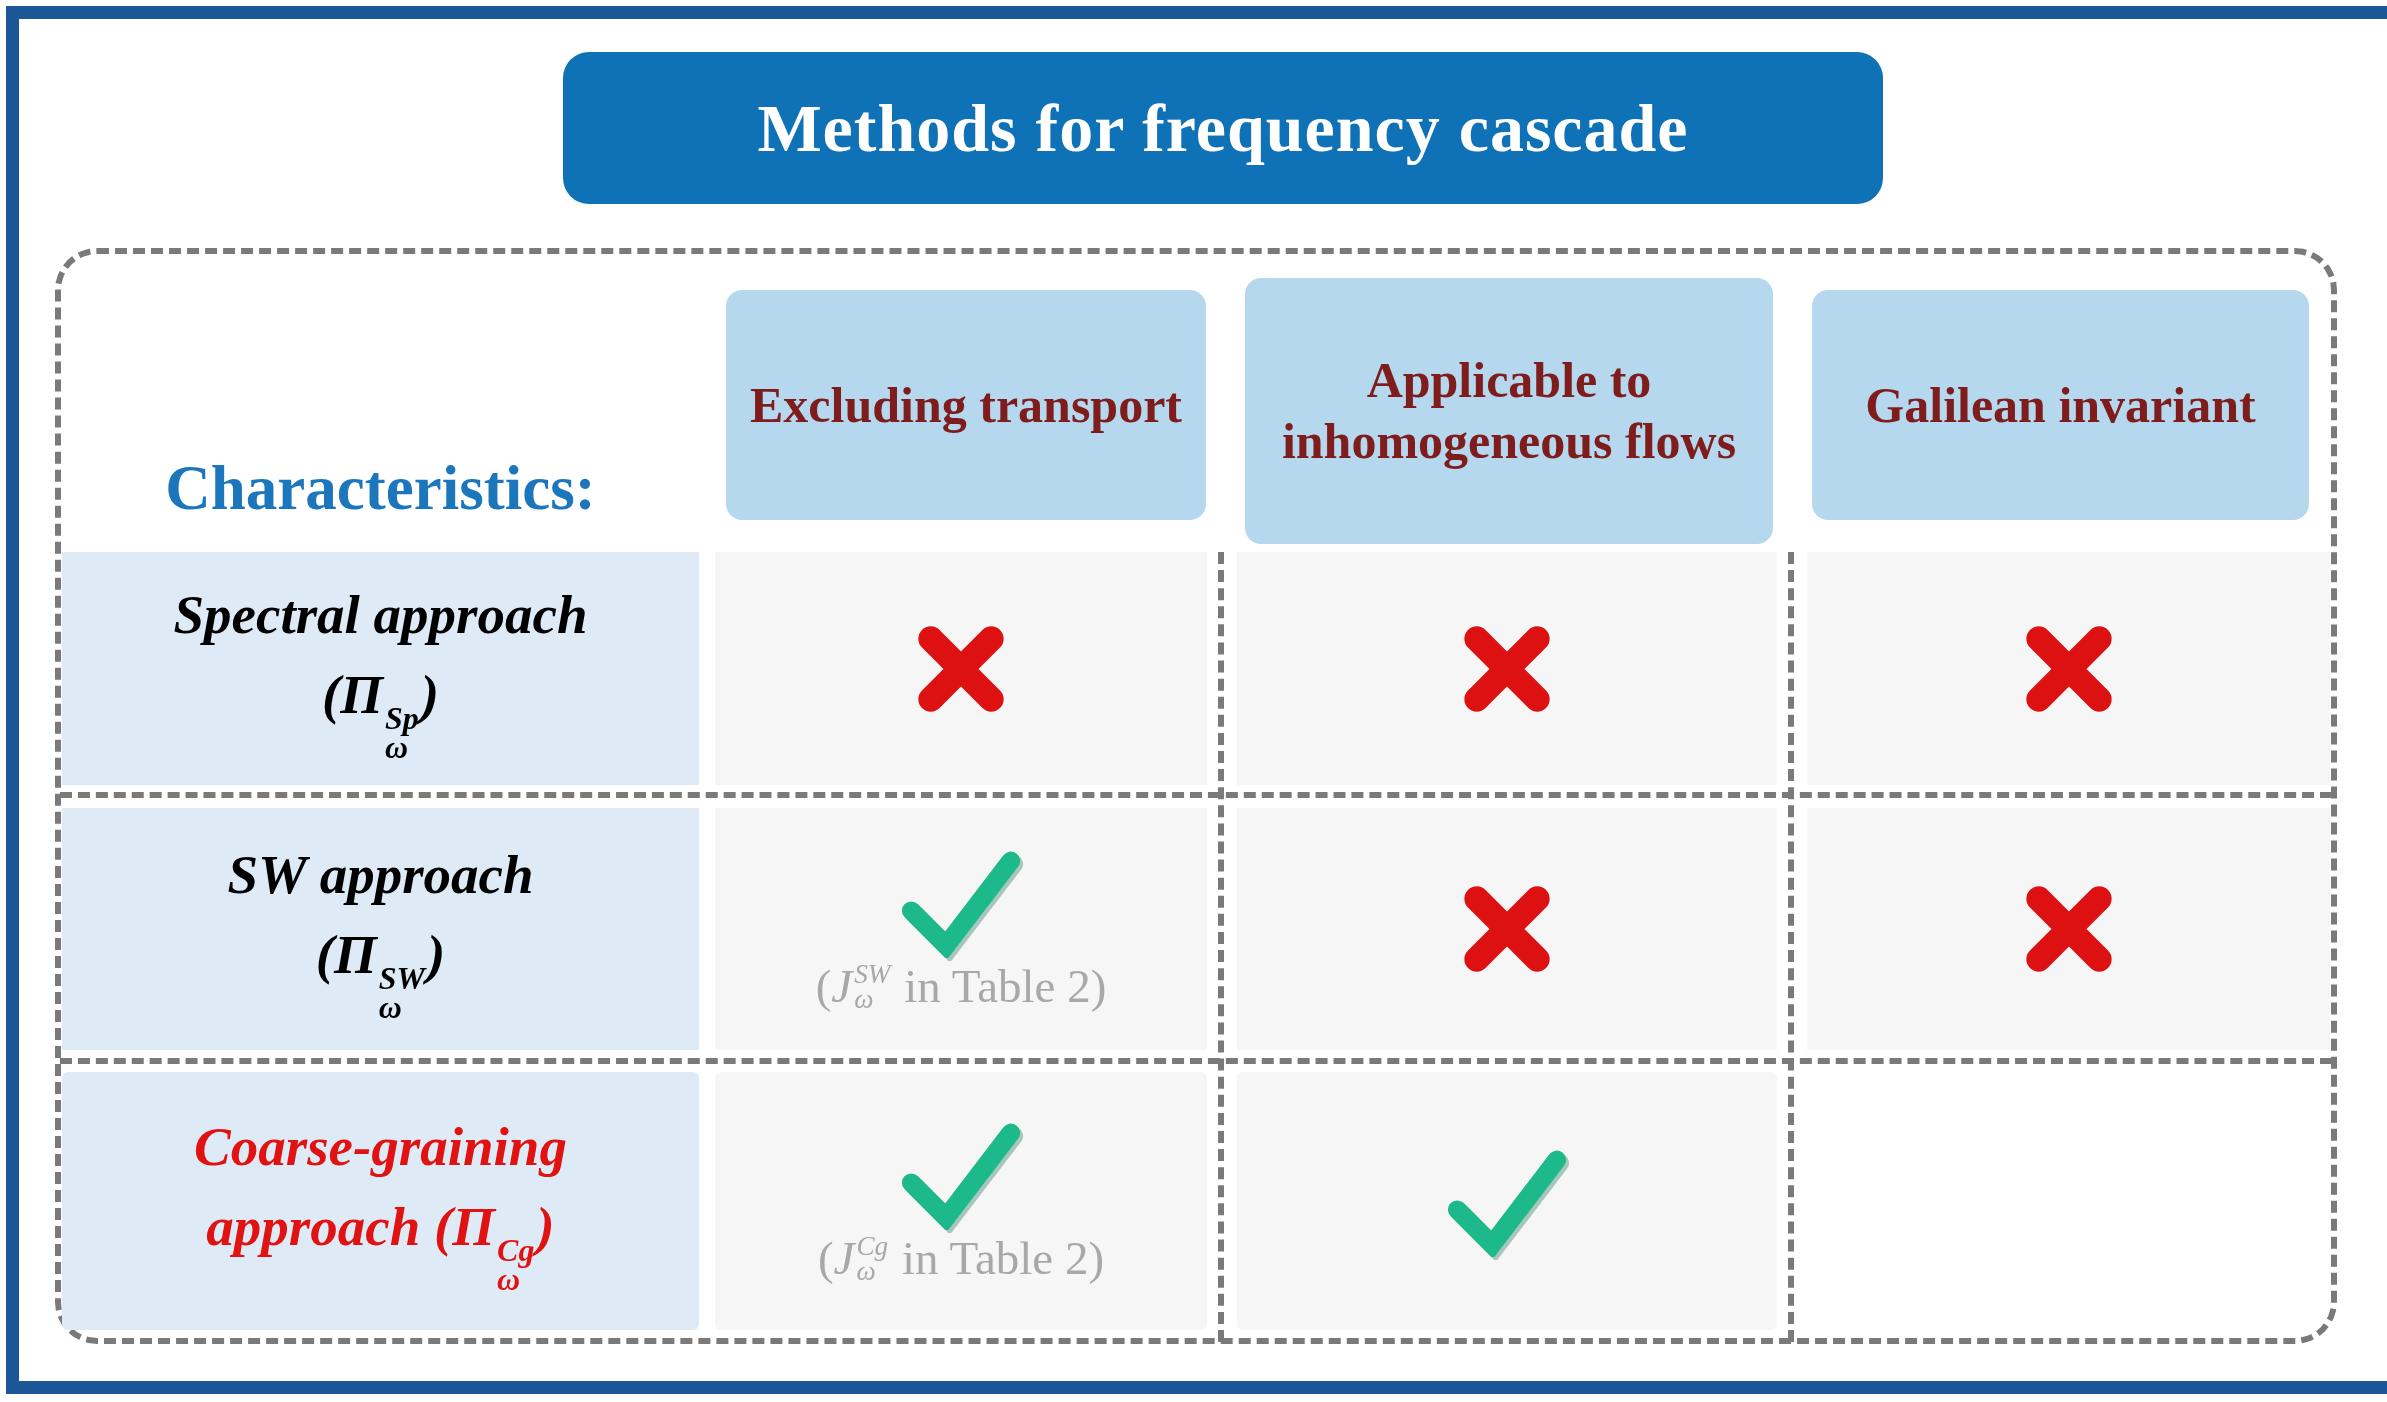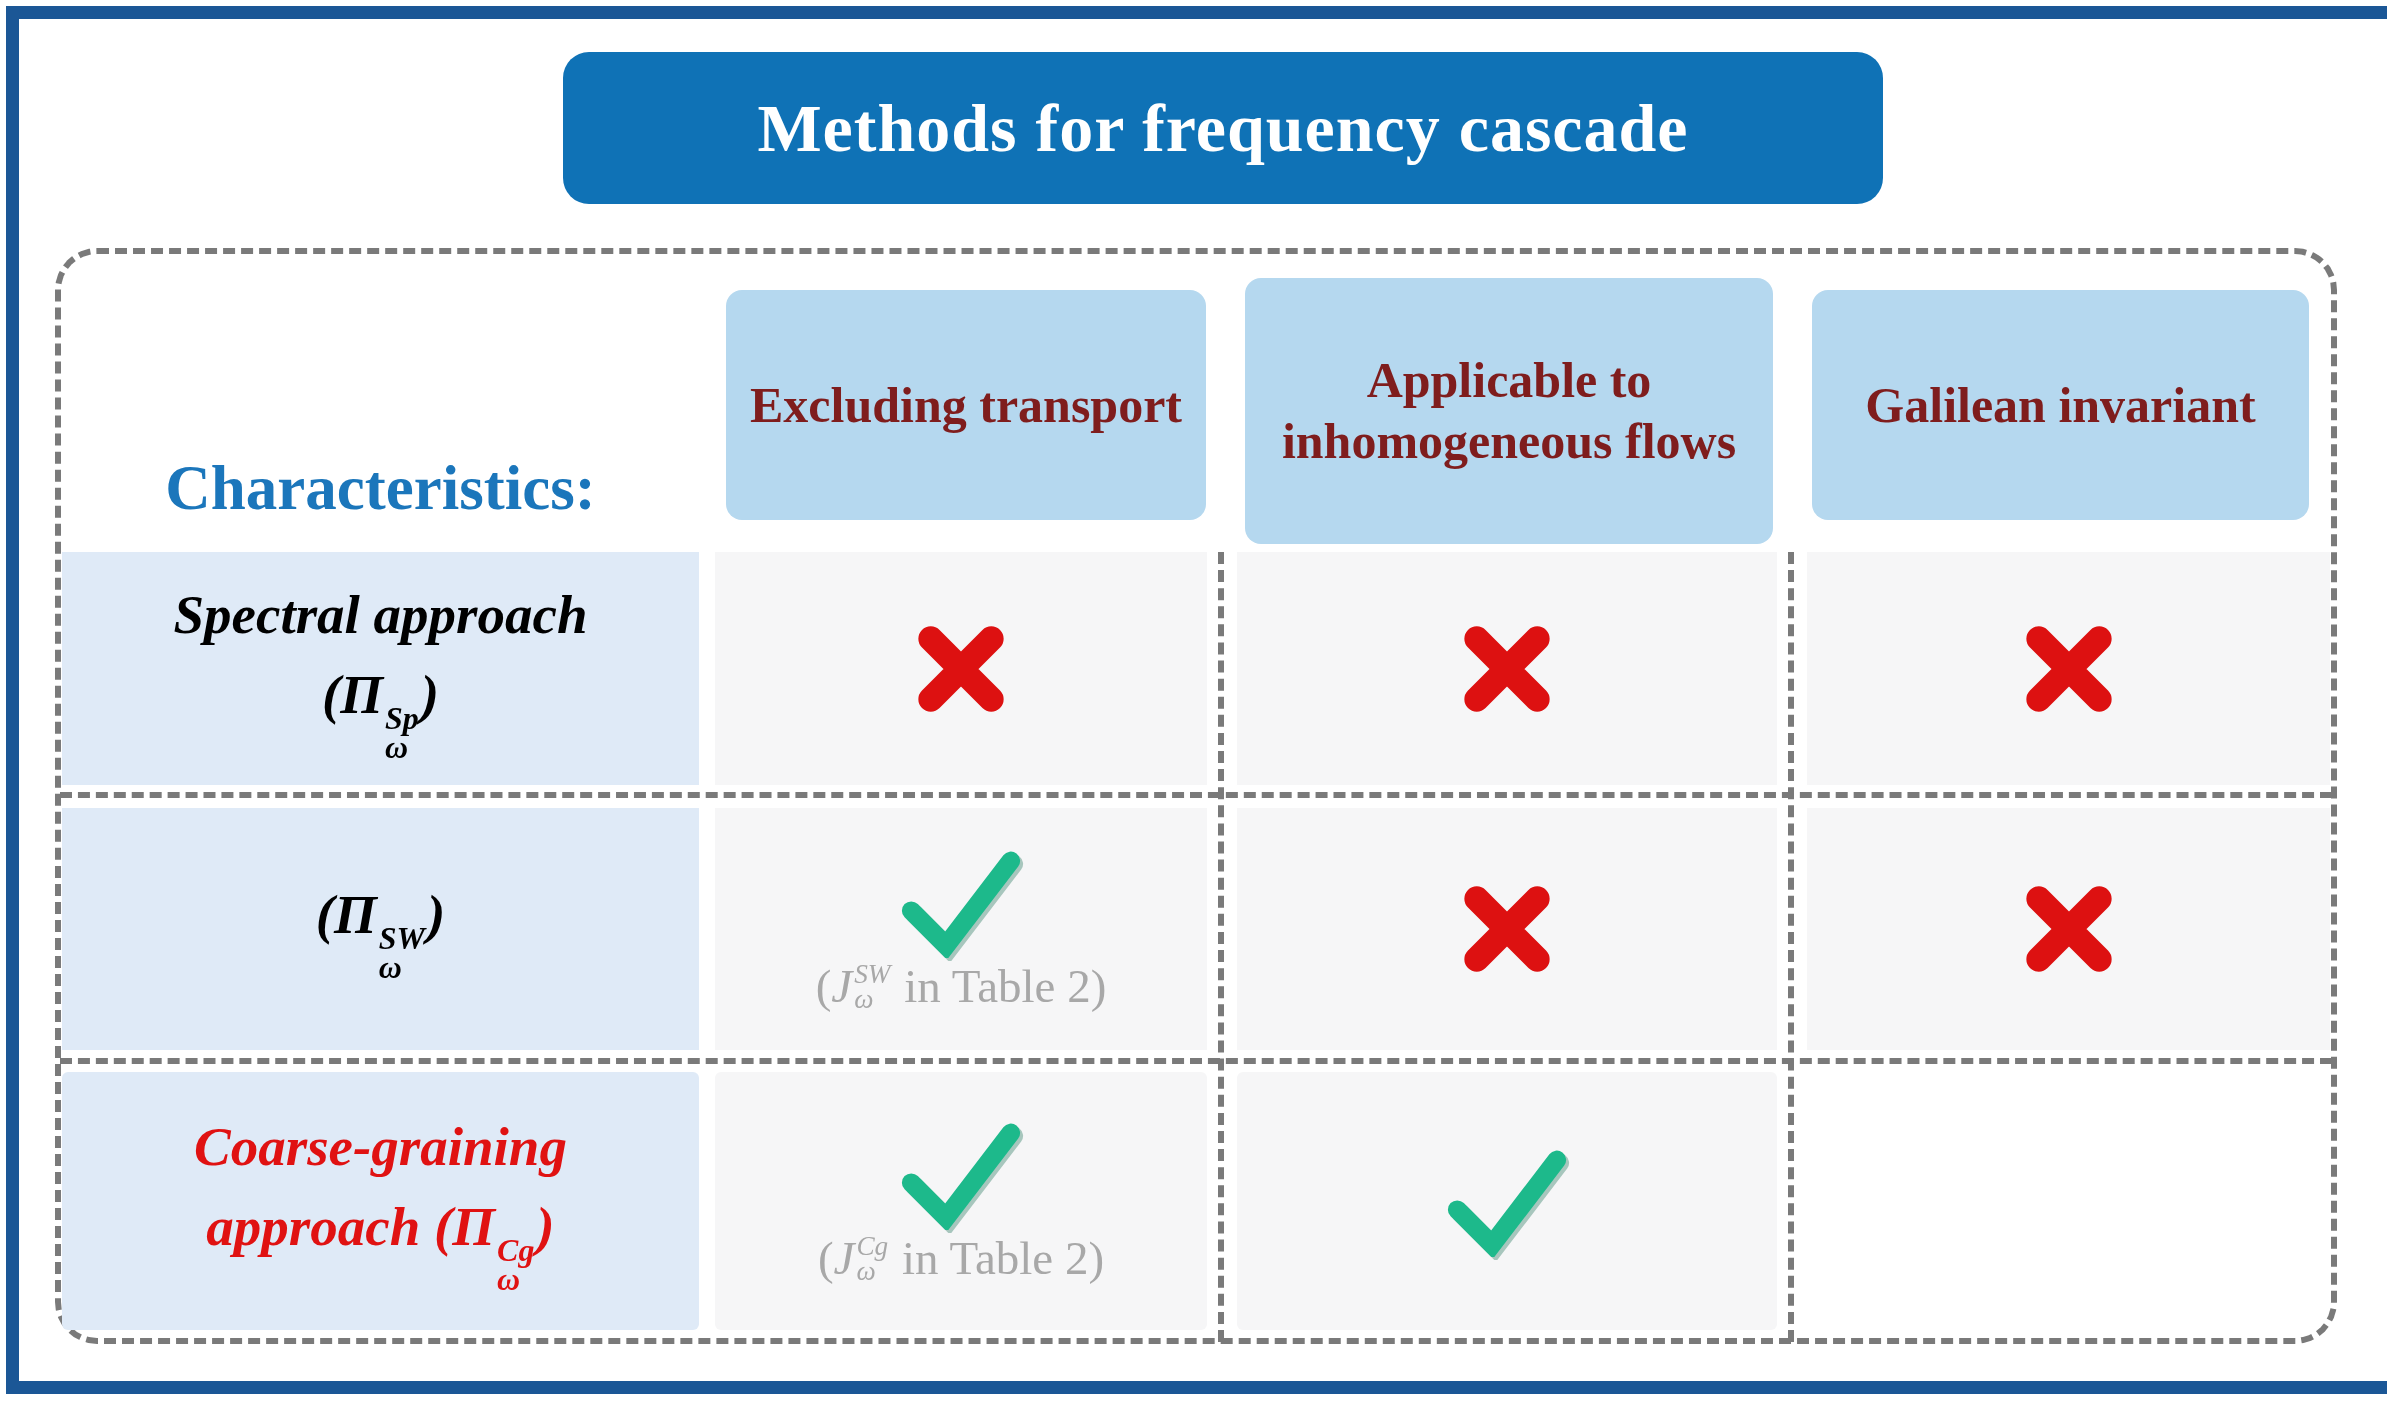--- a/index.html
+++ b/index.html
@@ -97,20 +97,21 @@
   <div class="hdr hdr3">Galilean invariant</div>
 
   <div class="rowlabel r0">
     <div>Spectral approach</div>
     <div><span>(</span><span class="sym">Π</span><span class="stack">
           <span class="ss-sup">Sp</span>
           <span class="ss-sub">ω</span>
         </span><span>)</span></div>
   </div>
   <div class="rowlabel r1">
+    <div>SW approach</div>
     <div><span>(</span><span class="sym">Π</span><span class="stack">
           <span class="ss-sup">SW</span>
           <span class="ss-sub">ω</span>
         </span><span>)</span></div>
   </div>
   <div class="rowlabel r2 red">
     <div>Coarse-graining</div>
     <div><span>approach (</span><span class="sym">Π</span><span class="stack">
           <span class="ss-sup">Cg</span>
           <span class="ss-sub">ω</span>

